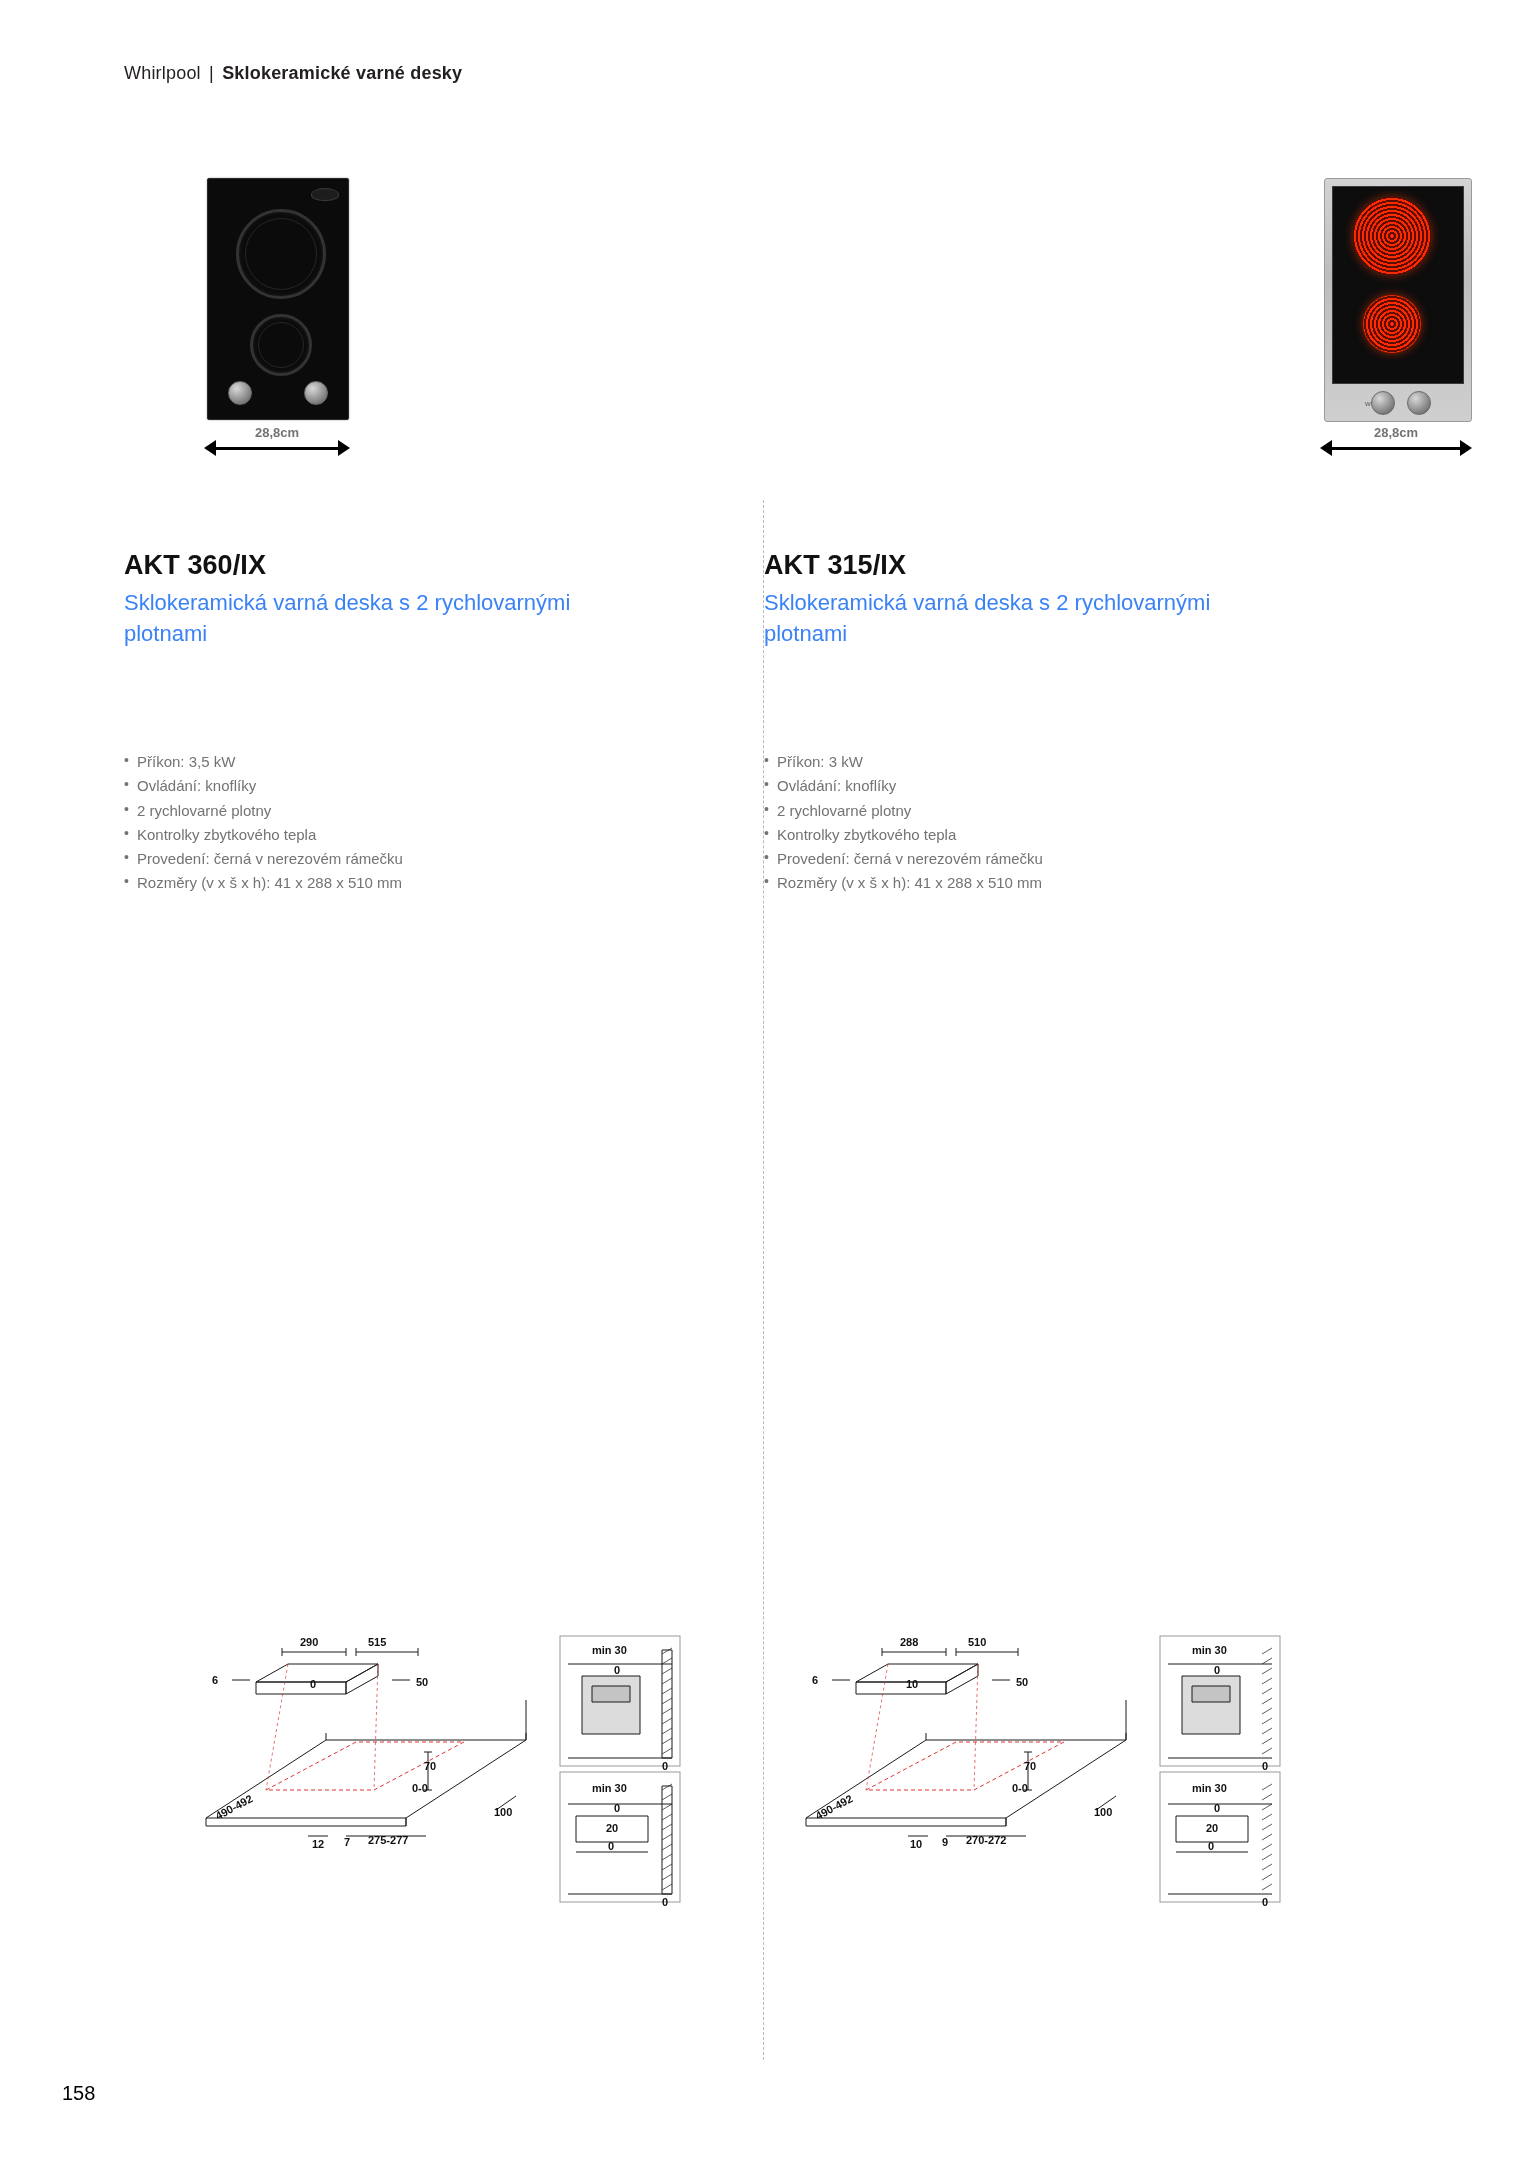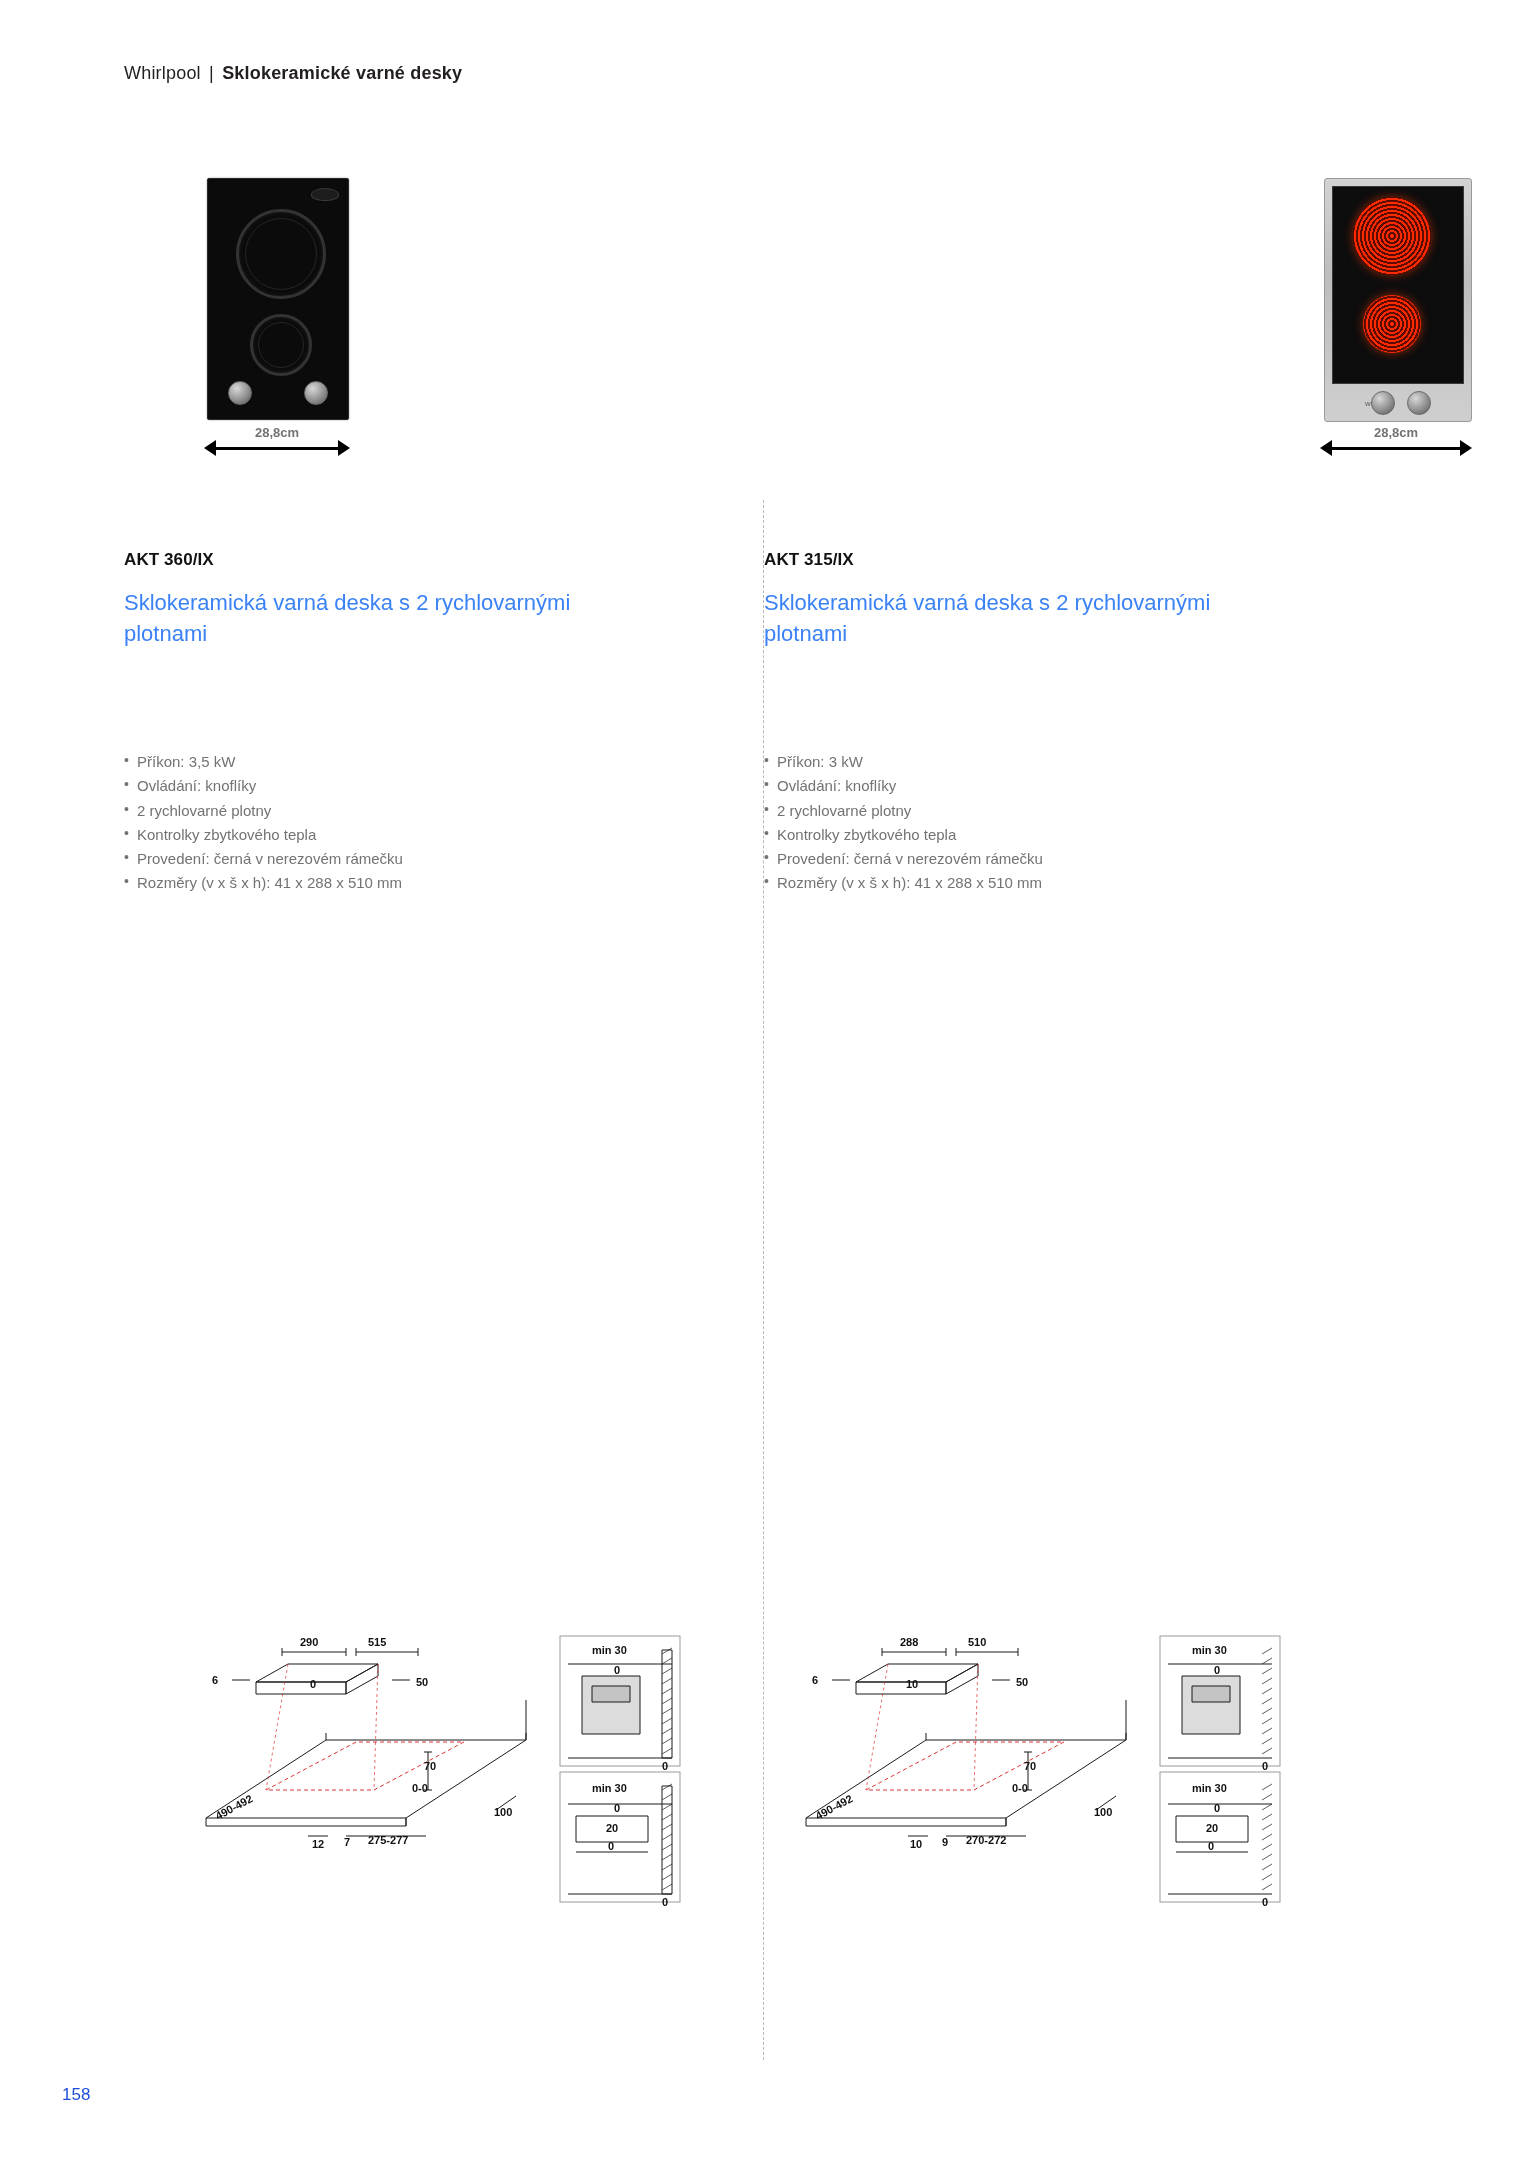--- a/index.html
+++ b/index.html
@@ -185,21 +185,21 @@
     border-top: 8px solid transparent;
     border-bottom: 8px solid transparent;
   }
   .width-arrow .tip-l { left: 0; border-right: 12px solid #000; }
   .width-arrow .tip-r { right: 0; border-left: 12px solid #000; }
 
   
   .product-title {
     position: absolute;
     top: 400px;
-    font-size: 17px;
+    font-size: 27px;
     font-weight: 700;
     letter-spacing: 0.1px;
     color: #111;
   }
   .product-desc {
     position: absolute;
     top: 437px;
     width: 470px;
     font-size: 22px;
     line-height: 1.42;
@@ -237,22 +237,22 @@
   .tech-left  { left: 196px; }
   .tech-right { left: 796px; text-decoration: underline; }
 
   .tech svg { display: block; }
 
   
   .page-number {
     position: absolute;
     left: 62px;
     bottom: 55px;
-    font-size: 17px;
-    color: #1d4ed8;
+    font-size: 20px;
+    color: #000000;
   }
 </style>
 </head>
 <body>
 
 <div class="page-header">
   <span class="brand">Whirlpool</span>
   <span class="sep">|</span>
   <span class="section">Sklokeramické varné desky</span>
 </div>

